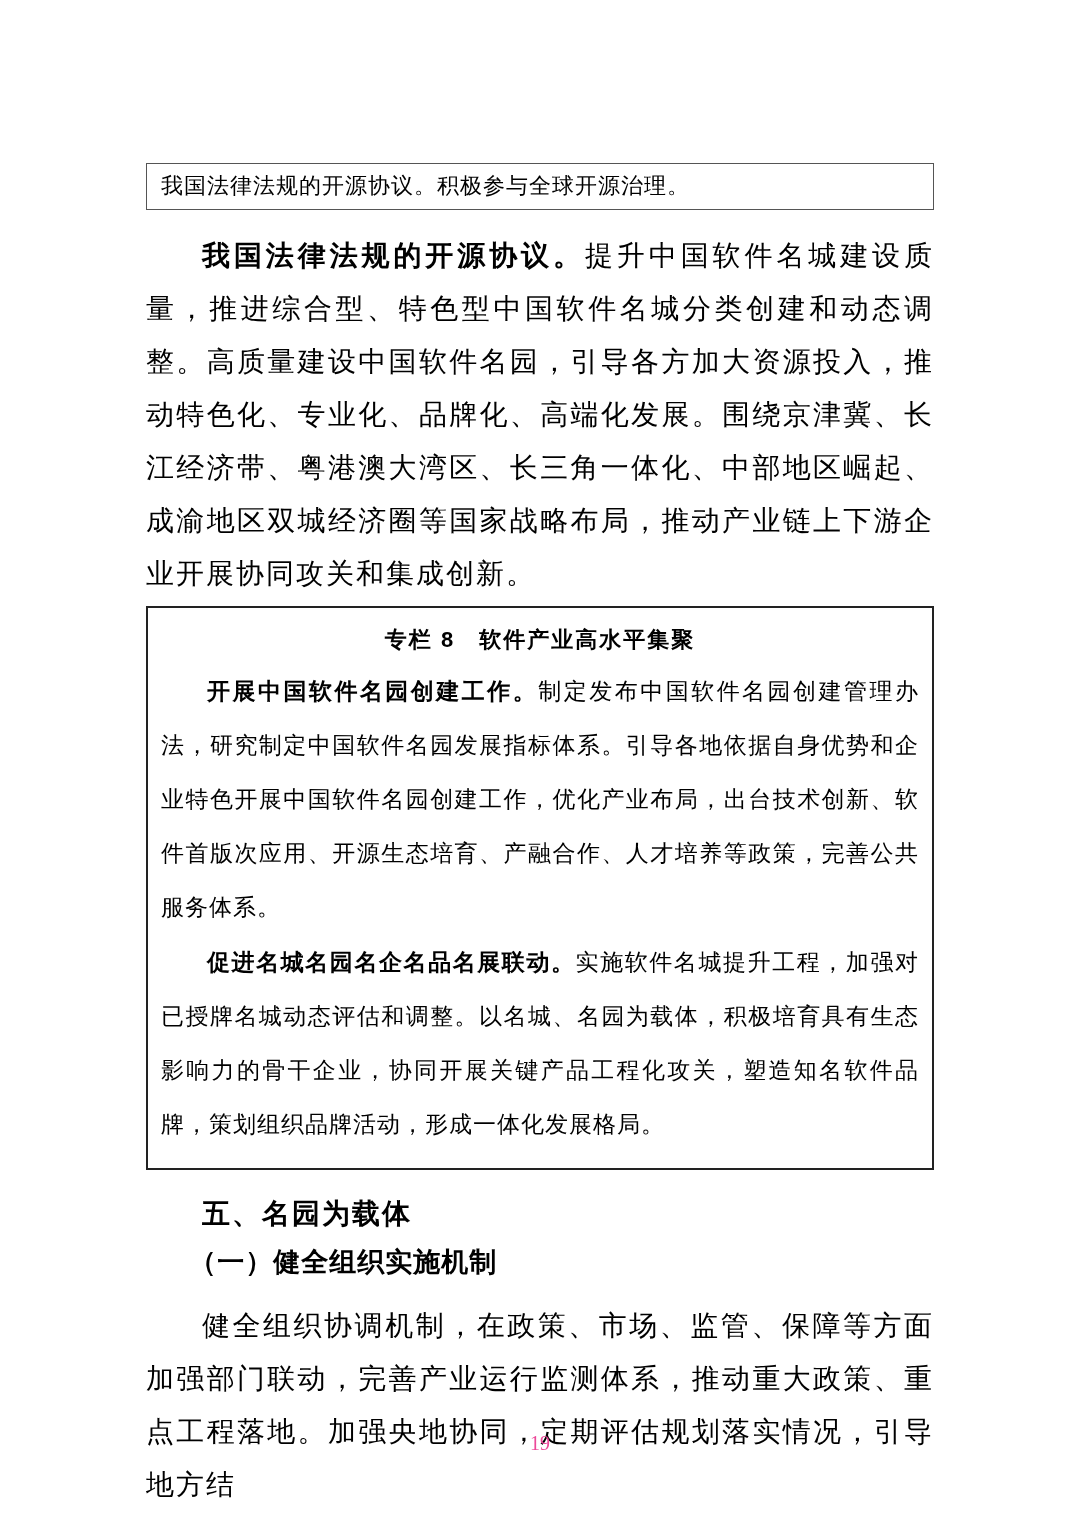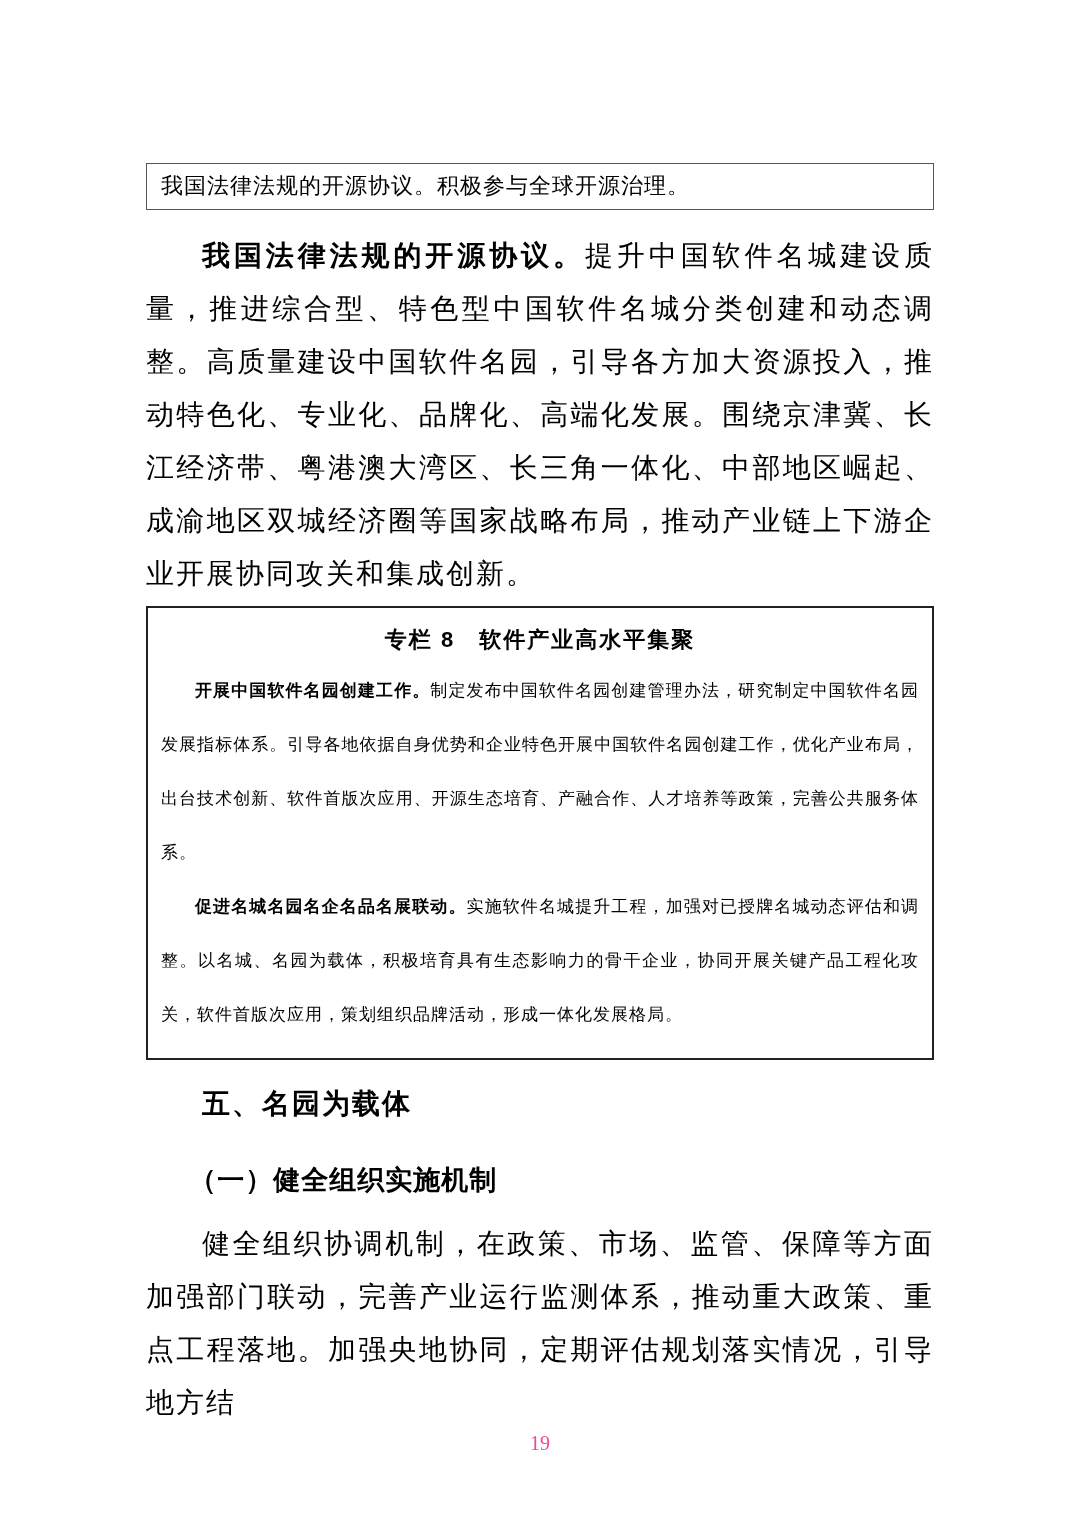--- a/index.html
+++ b/index.html
@@ -53,38 +53,38 @@
     padding: 14px 13px 16px 13px;
   }
   .column-title {
     text-align: center;
     font-size: 22px;
     line-height: 36px;
     margin-bottom: 6px;
     letter-spacing: 2px;
   }
   .box-para {
-    font-size: 17px;
+    font-size: 23px;
     line-height: 54px;
     text-indent: 2em;
     text-align: justify;
     text-justify: inter-ideograph;
     text-align-last: left;
     letter-spacing: 1px;
   }
   
   .sec-heading {
     margin-top: 26px;
     font-size: 28px;
     line-height: 36px;
     text-indent: 2em;
     letter-spacing: 2px;
   }
   .sub-heading {
-    margin-top: 40px;
+    margin-top: 12px;
     font-size: 27px;
     line-height: 36px;
     text-indent: 1.6em;
     letter-spacing: 1px;
   }
   .page-number {
     position: absolute;
     bottom: 72px;
     left: 0;
     width: 1080px;
@@ -102,21 +102,21 @@
     <p class="carry-text">我国法律法规的开源协议。积极参与全球开源治理。</p>
   </div>
 
   <p class="body-para"><span class="hei lead">我国法律法规的开源协议。</span><span>提升中国软件名城建设质量，推进综合型、特色型中国软件名城分类创建和动态调整。高质量建设中国软件名园，引导各方加大资源投入，推动特色化、专业化、品牌化、高端化发展。围绕京津冀、长江经济带、粤港澳大湾区、长三角一体化、中部地区崛起、成渝地区双城经济圈等国家战略布局，推动产业链上下游企业开展协同攻关和集成创新。</span></p>
 
   <div class="column-box">
     <div class="column-title hei">专栏 8　软件产业高水平集聚</div>
 
     <p class="box-para"><span class="hei">开展中国软件名园创建工作。</span><span>制定发布中国软件名园创建管理办法，研究制定中国软件名园发展指标体系。引导各地依据自身优势和企业特色开展中国软件名园创建工作，优化产业布局，出台技术创新、软件首版次应用、开源生态培育、产融合作、人才培养等政策，完善公共服务体系。</span></p>
 
-    <p class="box-para"><span class="hei">促进名城名园名企名品名展联动。</span><span>实施软件名城提升工程，加强对已授牌名城动态评估和调整。以名城、名园为载体，积极培育具有生态影响力的骨干企业，协同开展关键产品工程化攻关，软件首版次应用，策划组织品牌活动，形成一体化发展格局。</span></p>
+    <p class="box-para"><span class="hei">促进名城名园名企名品名展联动。</span><span>实施软件名城提升工程，加强对已授牌名城动态评估和调整。以名城、名园为载体，积极培育具有生态影响力的骨干企业，协同开展关键产品工程化攻关，塑造知名软件品牌，策划组织品牌活动，形成一体化发展格局。</span></p>
   </div>
 
   <h2 class="sec-heading hei">五、名园为载体</h2>
 
   <h3 class="sub-heading hei">（一）健全组织实施机制</h3>
 
   <p class="body-para"><span>健全组织协调机制，在政策、市场、监管、保障等方面加强部门联动，完善产业运行监测体系，推动重大政策、重点工程落地。加强央地协同，定期评估规划落实情况，引导地方结</span></p>
 
   <div class="page-number">19</div>
 

